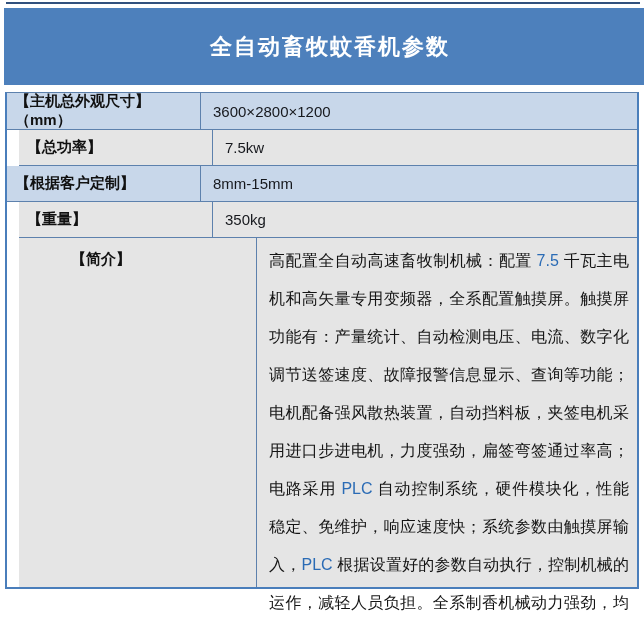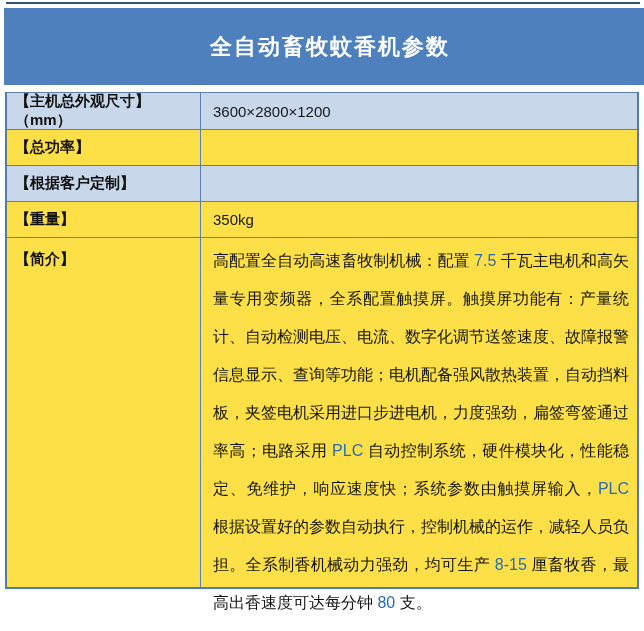--- a/index.html
+++ b/index.html
@@ -45,24 +45,24 @@
     flex-direction: column;
     background: #ffffff;
   }
   .row {
     display: flex;
     border-bottom: 1px solid #5d81ad;
     box-sizing: border-box;
   }
   .row:last-child { border-bottom: none; }
   .row.shaded { background: #c8d7ea; }
-  .row.plain { background: #fde047; }
+  .row.plain { background: #e5e5e5; margin-left: 12px; }
   .row-std { height: 36px; }
   .row-first { height: 37px; }
-  .row-intro { height: 349px; }
+  .row-intro { height: 349px; padding-left: 44px; }
   .cell-label {
     width: 194px;
     box-sizing: border-box;
     border-right: 1px solid #5d81ad;
     padding-left: 8px;
     display: flex;
     align-items: center;
     font-size: 15px;
     font-weight: bold;
     color: #111111;
@@ -109,24 +109,26 @@
 
   <div class="spec-table">
 
     <div class="row row-first shaded">
       <div class="cell-label">【主机总外观尺寸】（mm）</div>
       <div class="cell-value">3600×2800×1200</div>
     </div>
 
     <div class="row row-std plain">
       <div class="cell-label">【总功率】</div>
+      <div class="cell-value">7.5kw</div>
     </div>
 
     <div class="row row-std shaded">
       <div class="cell-label">【根据客户定制】</div>
+      <div class="cell-value">8mm-15mm</div>
     </div>
 
     <div class="row row-std plain">
       <div class="cell-label">【重量】</div>
       <div class="cell-value">350kg</div>
     </div>
 
 
     <div class="row row-intro plain">
       <div class="cell-label">【简介】</div>

